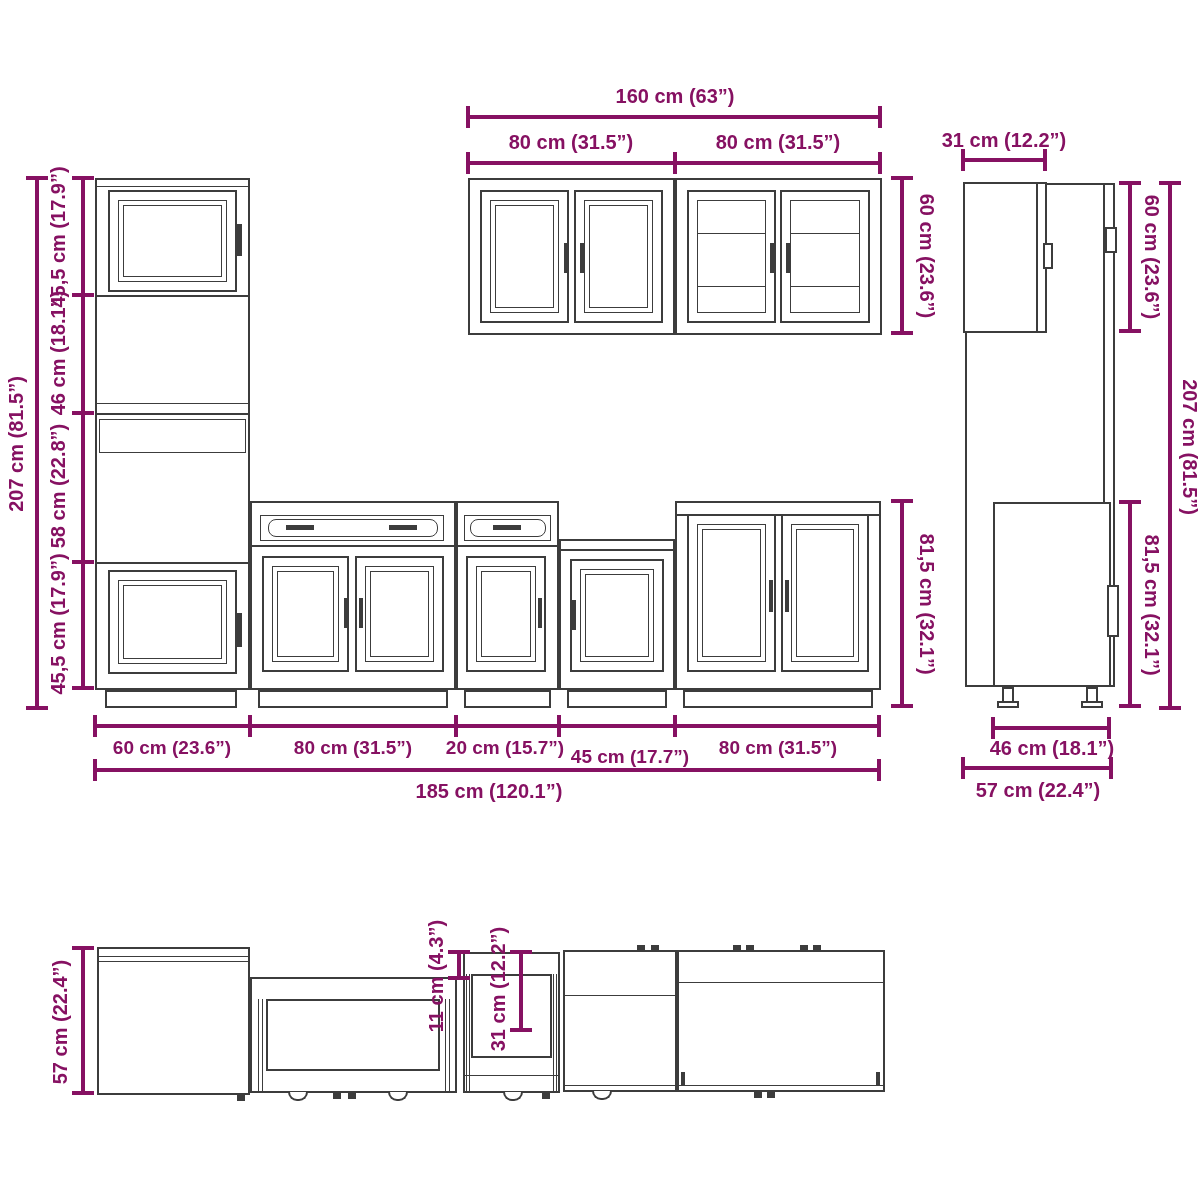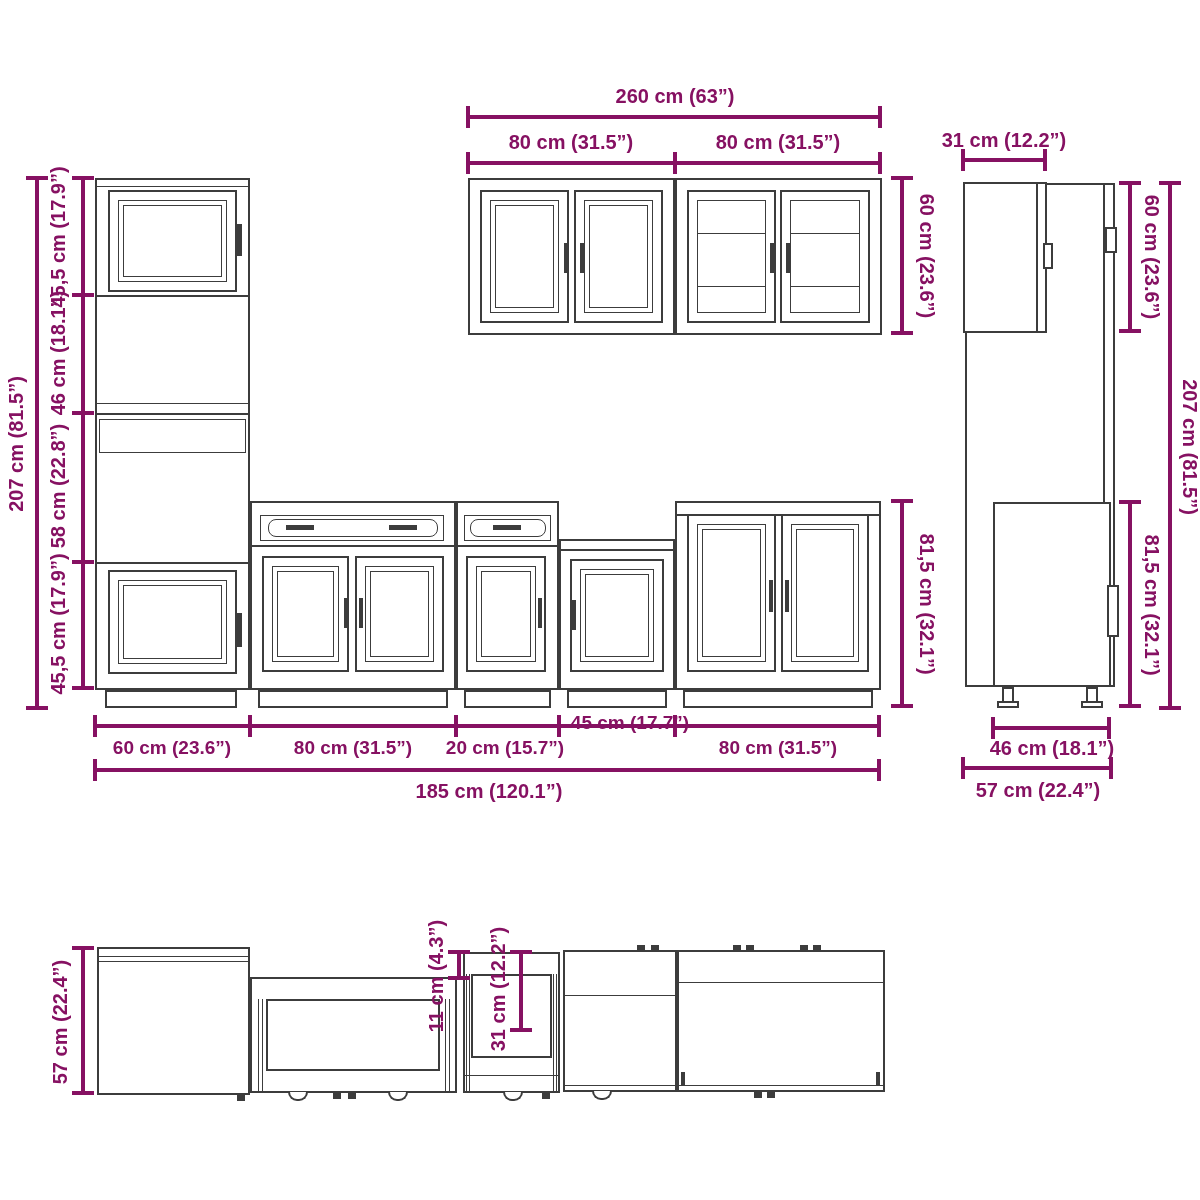--- a/index.html
+++ b/index.html
@@ -129,21 +129,21 @@
     <div class="c dch" style="left:72px;top:560px"></div>
     <div class="c dch" style="left:72px;top:686px"></div>
     <div class="lab rotl" style="left:58px;top:237px">45,5 cm (17.9”)</div>
     <div class="lab rotl" style="left:58px;top:353px">46 cm (18.1”)</div>
     <div class="lab rotl" style="left:58px;top:486px">58 cm (22.8”)</div>
     <div class="lab rotl" style="left:58px;top:624px">45,5 cm (17.9”)</div>
 
     <div class="c dh" style="left:468px;top:115px;width:414px"></div>
     <div class="c dcv" style="left:466px;top:106px"></div>
     <div class="c dcv" style="left:878px;top:106px"></div>
-    <div class="lab" style="left:675px;top:96px">260 cm (63”)</div>
+    <div class="lab" style="left:675px;top:96px">160 cm (63”)</div>
 
     <div class="c dh" style="left:468px;top:161px;width:414px"></div>
     <div class="c dcv" style="left:466px;top:152px"></div>
     <div class="c dcv" style="left:673px;top:152px"></div>
     <div class="c dcv" style="left:878px;top:152px"></div>
     <div class="lab" style="left:571px;top:142px">80 cm (31.5”)</div>
     <div class="lab" style="left:778px;top:142px">80 cm (31.5”)</div>
 
     <div class="c dv" style="left:900px;top:178px;height:157px"></div>
     <div class="c dch" style="left:891px;top:176px"></div>
@@ -158,21 +158,21 @@
     <div class="c dh" style="left:95px;top:724px;width:786px"></div>
     <div class="c dcv" style="left:93px;top:715px"></div>
     <div class="c dcv" style="left:248px;top:715px"></div>
     <div class="c dcv" style="left:454px;top:715px"></div>
     <div class="c dcv" style="left:557px;top:715px"></div>
     <div class="c dcv" style="left:673px;top:715px"></div>
     <div class="c dcv" style="left:877px;top:715px"></div>
     <div class="lab sm" style="left:172px;top:747px">60 cm (23.6”)</div>
     <div class="lab sm" style="left:353px;top:747px">80 cm (31.5”)</div>
     <div class="lab sm" style="left:505px;top:747px">20 cm (15.7”)</div>
-    <div class="lab sm" style="left:630px;top:722px">45 cm (17.7”)</div>
+    <div class="lab sm" style="left:630px;top:756px">45 cm (17.7”)</div>
     <div class="lab sm" style="left:778px;top:747px">80 cm (31.5”)</div>
 
     <div class="c dh" style="left:95px;top:768px;width:786px"></div>
     <div class="c dcv" style="left:93px;top:759px"></div>
     <div class="c dcv" style="left:877px;top:759px"></div>
     <div class="lab" style="left:489px;top:791px">185 cm (120.1”)</div>
   </div>
 
   <div>
     <div class="c b" style="left:965px;top:183px;width:140px;height:504px"></div>

